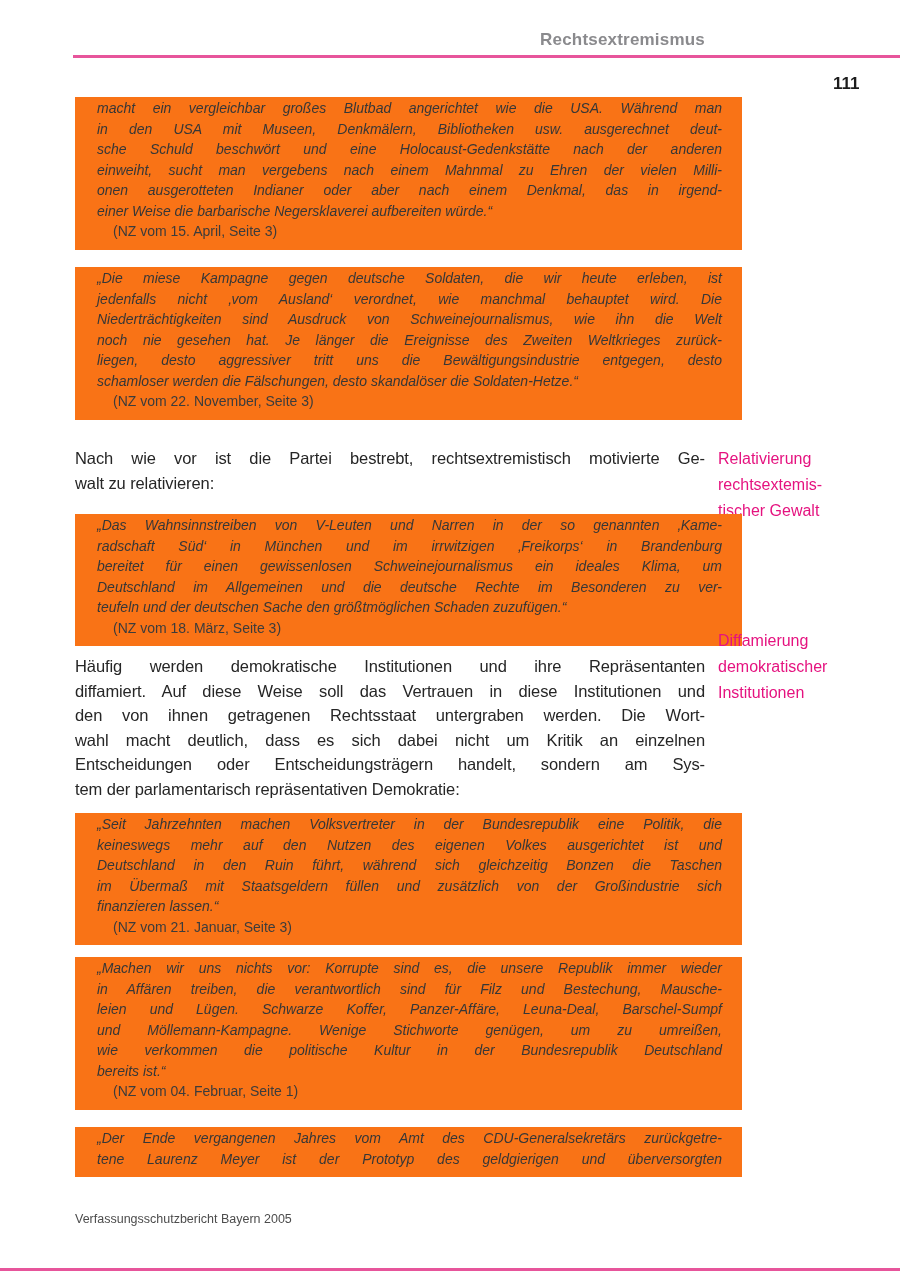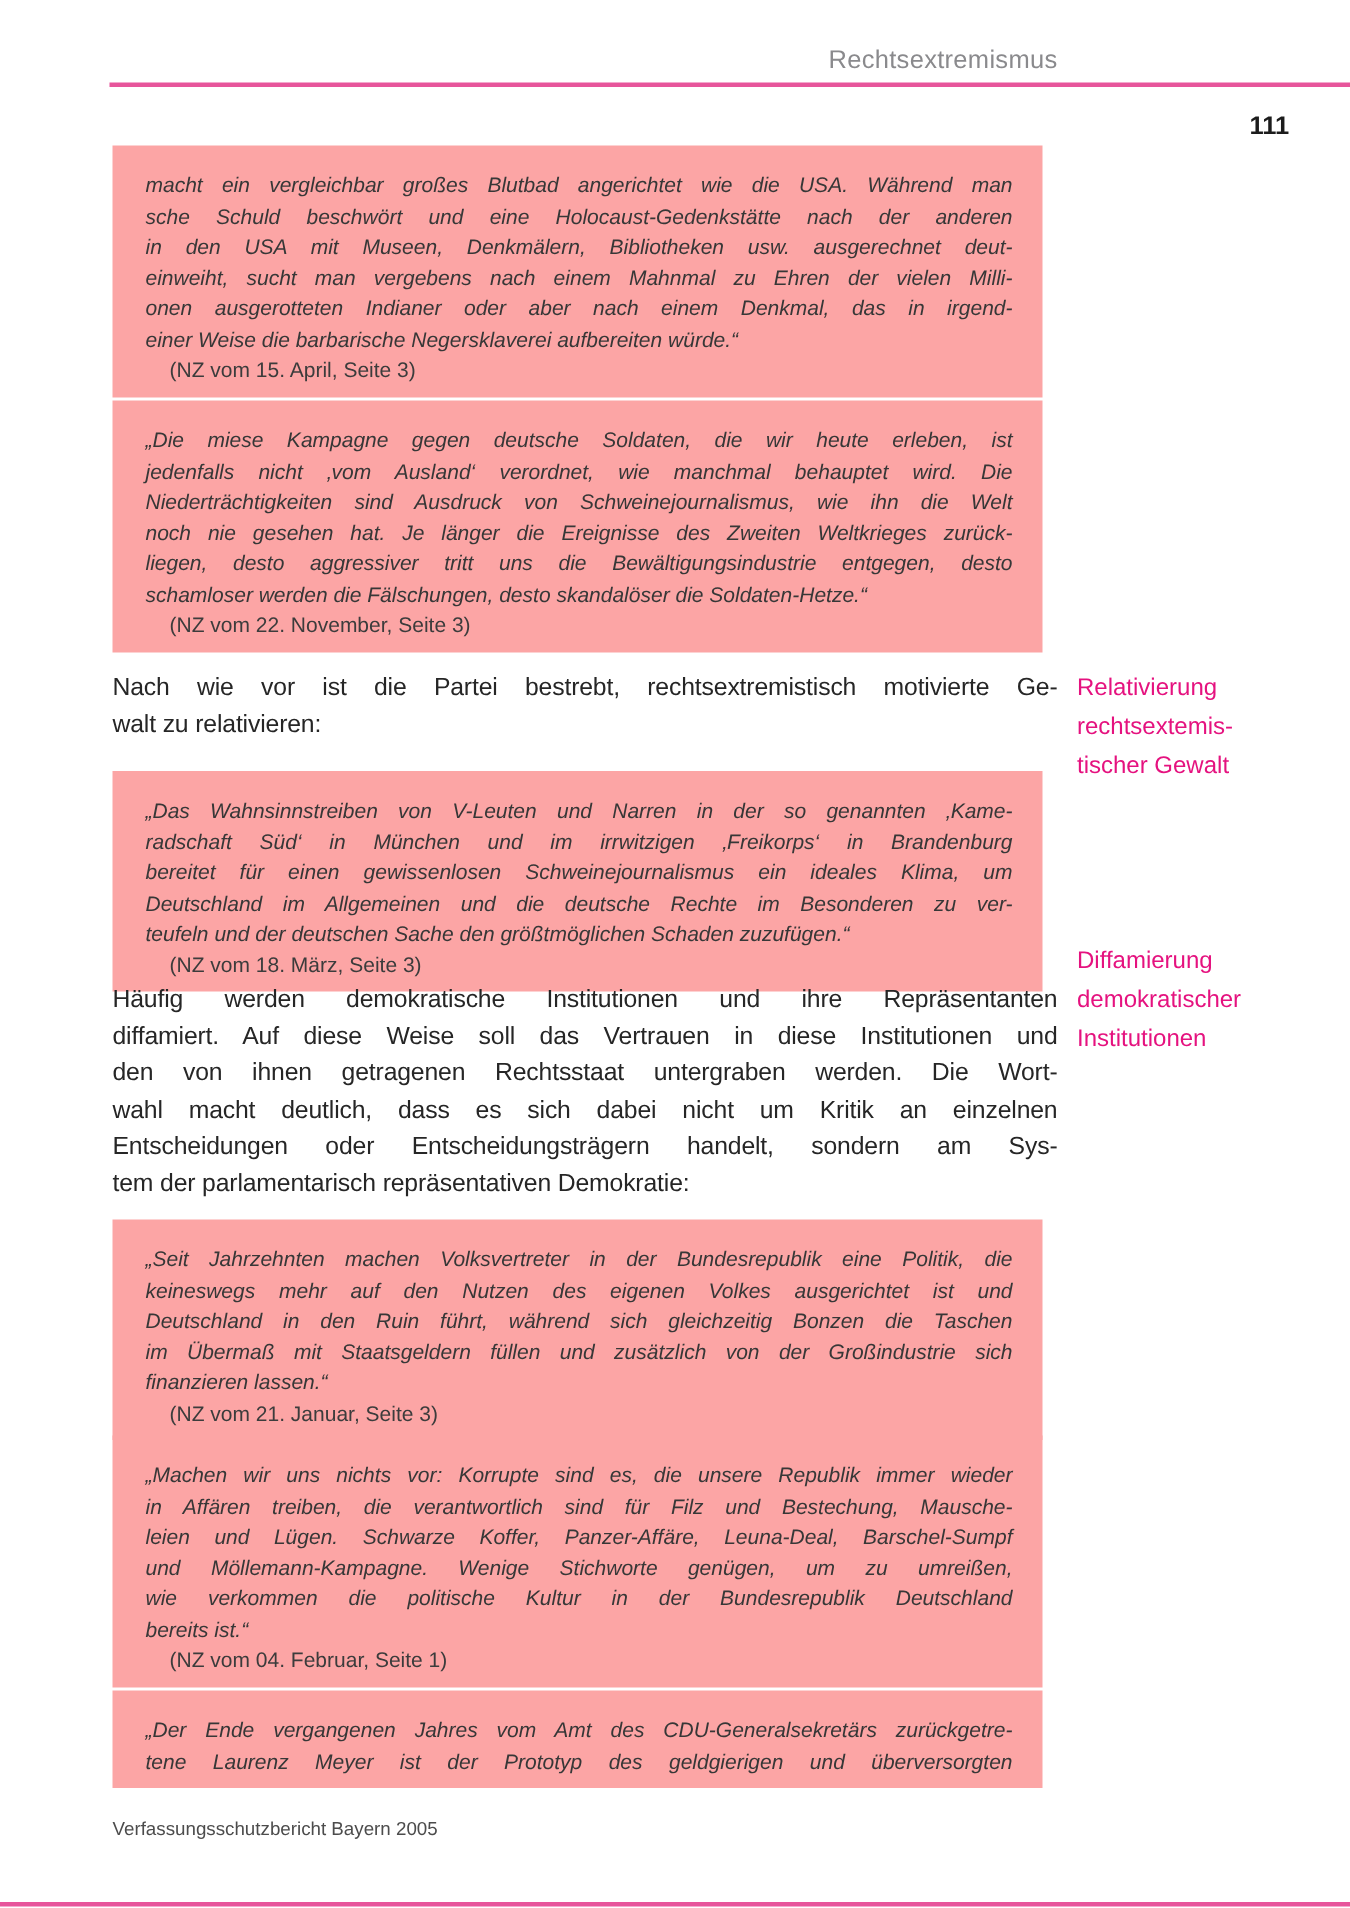--- a/index.html
+++ b/index.html
@@ -7,40 +7,40 @@
     position:relative;
     width:900px; height:1272px;
     background:#ffffff;
     font-family:"Liberation Sans", sans-serif;
     overflow:hidden;
   }
   
   .hdr-title {
     position:absolute; top:30px; left:75px; width:630px;
     text-align:right;
-    font-size:17px; font-weight:normal; color:#8a8a8d;
+    font-size:17px; font-weight:bold; color:#8a8a8d;
     letter-spacing:0.2px;
   }
   .hdr-pagenum {
     position:absolute; top:30px; left:833px;
     font-size:17px; font-weight:bold; color:#1c1c1c;margin-top:44px;
   }
   .hdr-rule {
     position:absolute; top:55px; left:73px; right:0;
     height:3px; background:#e7559b;
   }
   .bottom-rule {
     position:absolute; bottom:1px; left:0; right:0;
     height:3px; background:#e7559b;
   }
   
   .quote-block {
-    position:absolute; left:75px; width:620px;
-    background:#fca5a5;
-    padding:16px 20px 8px 22px;
+    position:absolute; left:75px; width:667px;
+    background:#f97316;
+    padding:1px 20px 8px 22px;
     box-sizing:border-box;
     color:#373737;
   }
   .q-line {
     font-style:italic;
     font-size:14px; line-height:20.5px;
     text-align:justify; text-align-last:justify;
     white-space:normal;
   }
   .q-last {
@@ -83,22 +83,22 @@
 
 <div class="page">
 
   <div class="hdr-title">Rechtsextremismus</div>
   <div class="hdr-pagenum">111</div>
   <div class="hdr-rule"></div>
 
   <div class="quote-block" style="top:97px">
     <div>
         <div class="q-line">macht ein vergleichbar großes Blutbad angerichtet wie die USA. Während man</div>
+        <div class="q-line">in den USA mit Museen, Denkmälern, Bibliotheken usw. ausgerechnet deut-</div>
         <div class="q-line">sche Schuld beschwört und eine Holocaust-Gedenkstätte nach der anderen</div>
-        <div class="q-line">in den USA mit Museen, Denkmälern, Bibliotheken usw. ausgerechnet deut-</div>
         <div class="q-line">einweiht, sucht man vergebens nach einem Mahnmal zu Ehren der vielen Milli-</div>
         <div class="q-line">onen ausgerotteten Indianer oder aber nach einem Denkmal, das in irgend-</div>
       </div>
     <div class="q-line q-last">einer Weise die barbarische Negersklaverei aufbereiten würde.“</div>
     <div class="q-cite">(NZ vom 15. April, Seite 3)</div>
   </div>
 
   <div class="quote-block" style="top:267px">
     <div>
         <div class="q-line">„Die miese Kampagne gegen deutsche Soldaten, die wir heute erleben, ist</div>

